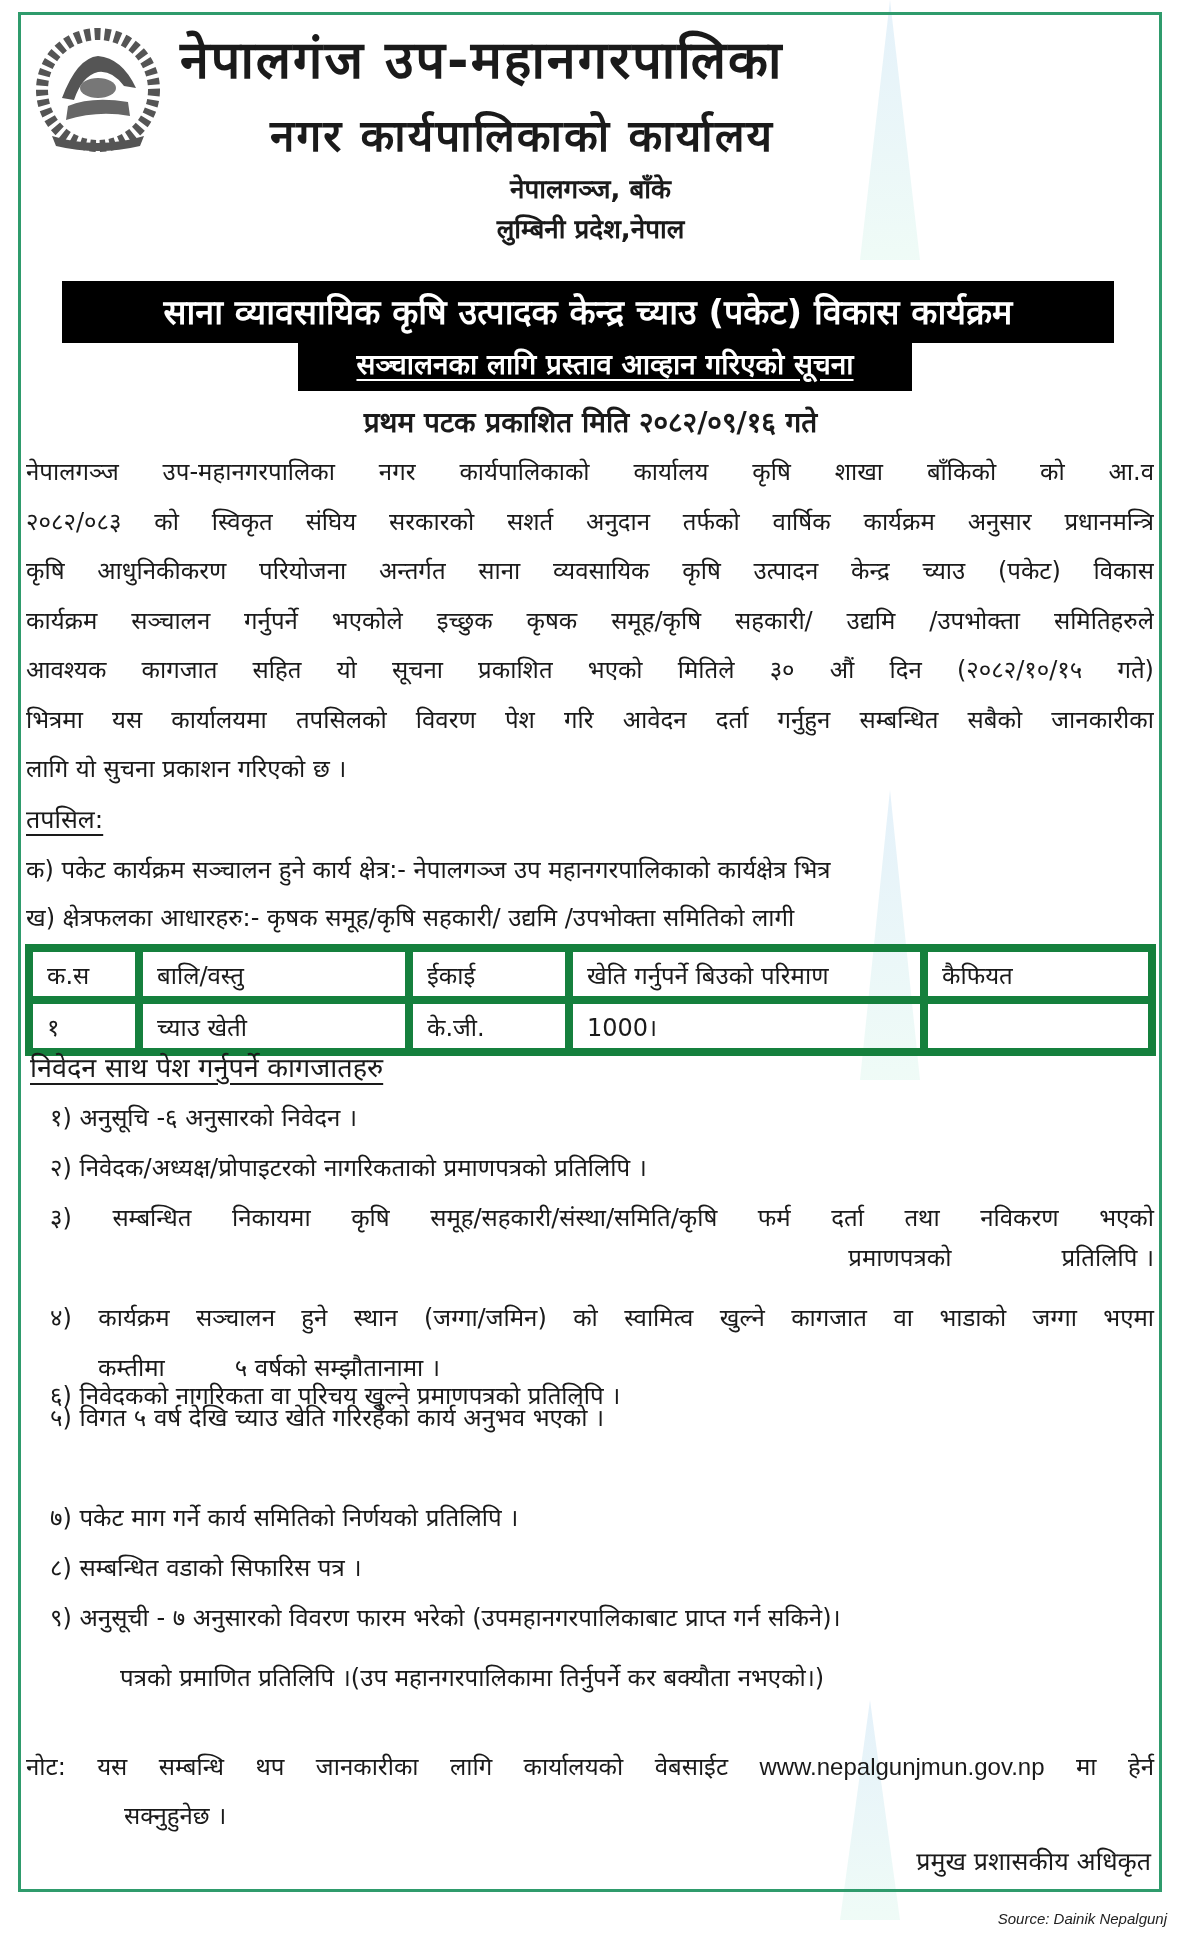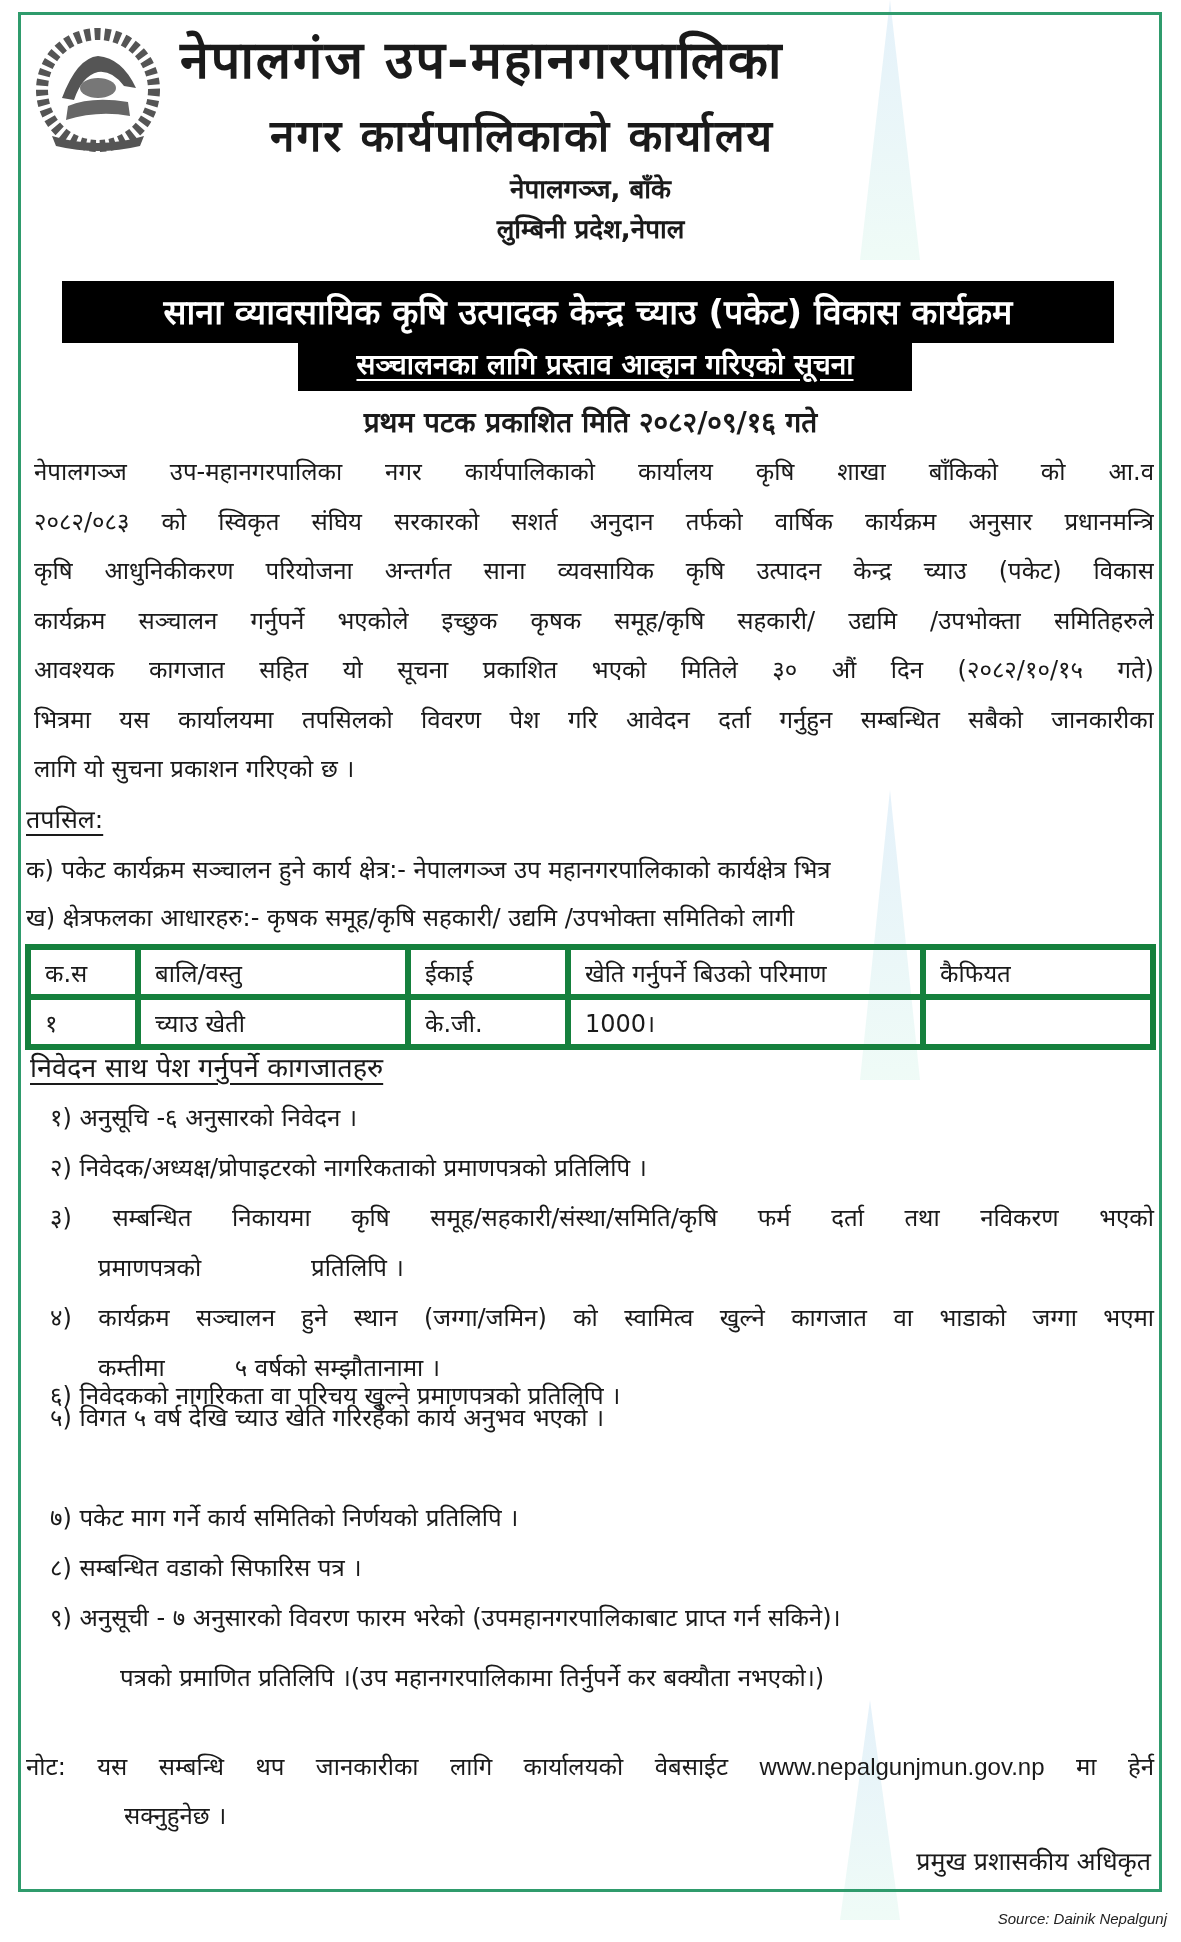--- a/index.html
+++ b/index.html
@@ -46,35 +46,35 @@
       text-decoration: underline; text-underline-offset: 5px;
     }
     .pubdate {
       position: absolute; left: 0; top: 400px; width: 1181px; text-align: center;
       font-size: 28px; font-weight: bold; line-height: 46px;
     }
     .body-text {
       position: absolute; left: 26px; width: 1128px;
       font-size: 24px; line-height: 49.5px; text-align: justify;
     }
-    .line { display: block; white-space: nowrap; overflow: hidden; text-align-last: justify; text-align: justify; margin-left: 8px; }
+    .line { display: block; white-space: nowrap; overflow: hidden; text-align-last: justify; text-align: justify; }
     .line.last { text-align-last: left; }
     .heading-u {
       position: absolute; font-size: 25px; line-height: 40px;
       text-decoration: underline; text-underline-offset: 6px; white-space: nowrap;
     }
     .plain {
       position: absolute; font-size: 24px; line-height: 40px; white-space: nowrap;
     }
     table.items {
       position: absolute; left: 25px; top: 944px; width: 1131px;
       border-collapse: collapse; font-size: 24px;
     }
     table.items td, table.items th {
-      border: 6px solid #15803d; padding: 0 14px; height: 44px;
+      border: 8px solid #15803d; padding: 0 14px; height: 44px;
       text-align: left; font-weight: normal; white-space: nowrap;
     }
     .docs-heading {
       position: absolute; left: 30px; top: 1048px;
       font-size: 27px; line-height: 40px; white-space: nowrap;
       text-decoration: underline; text-underline-offset: 6px;
     }
     .doc-item {
       position: absolute; left: 50px; width: 1104px; font-size: 24px; line-height: 40px;
     }
@@ -171,21 +171,21 @@
 <div class="docs-heading">निवेदन साथ पेश गर्नुपर्ने कागजातहरु</div>
 
 <div class="doc-item" style="top:1098px;">
   <span class="row"><span>१)</span> <span>अनुसूचि -६ अनुसारको निवेदन ।</span></span>
 </div>
 <div class="doc-item" style="top:1148px;">
   <span class="row"><span>२)</span> <span>निवेदक/अध्यक्ष/प्रोपाइटरको नागरिकताको प्रमाणपत्रको प्रतिलिपि ।</span></span>
 </div>
 <div class="doc-item" style="top:1198px;">
   <span class="row just"><span>३)</span> <span>सम्बन्धित निकायमा कृषि समूह/सहकारी/संस्था/समिति/कृषि फर्म दर्ता तथा नविकरण भएको</span></span>
-  <span class="row cont" style="margin-top:10px;"><span>प्रमाणपत्रको</span><span class="gap"></span><span>प्रतिलिपि ।</span></span>
+  <span class="row cont" style="text-align:right;"><span>प्रमाणपत्रको</span><span class="gap"></span><span>प्रतिलिपि ।</span></span>
 </div>
 <div class="doc-item" style="top:1298px;">
   <span class="row just"><span>४)</span> <span>कार्यक्रम सञ्चालन हुने स्थान (जग्गा/जमिन) को स्वामित्व खुल्ने कागजात वा भाडाको जग्गा भएमा</span></span>
   <span class="row cont" style="margin-top:10px;"><span>कम्तीमा</span><span class="gap-sm"></span><span>५ वर्षको सम्झौतानामा ।</span></span>
 </div>
 <div class="doc-item" style="top:1398px;">
   <span class="row"><span>५)</span> <span>विगत ५ वर्ष देखि च्याउ खेति गरिरहेको कार्य अनुभव भएको ।</span></span>
 </div>
 <div class="doc-item" style="top:1376px;">
   <span class="row"><span>६)</span> <span>निवेदकको नागरिकता वा परिचय खुल्ने प्रमाणपत्रको प्रतिलिपि ।</span></span>

